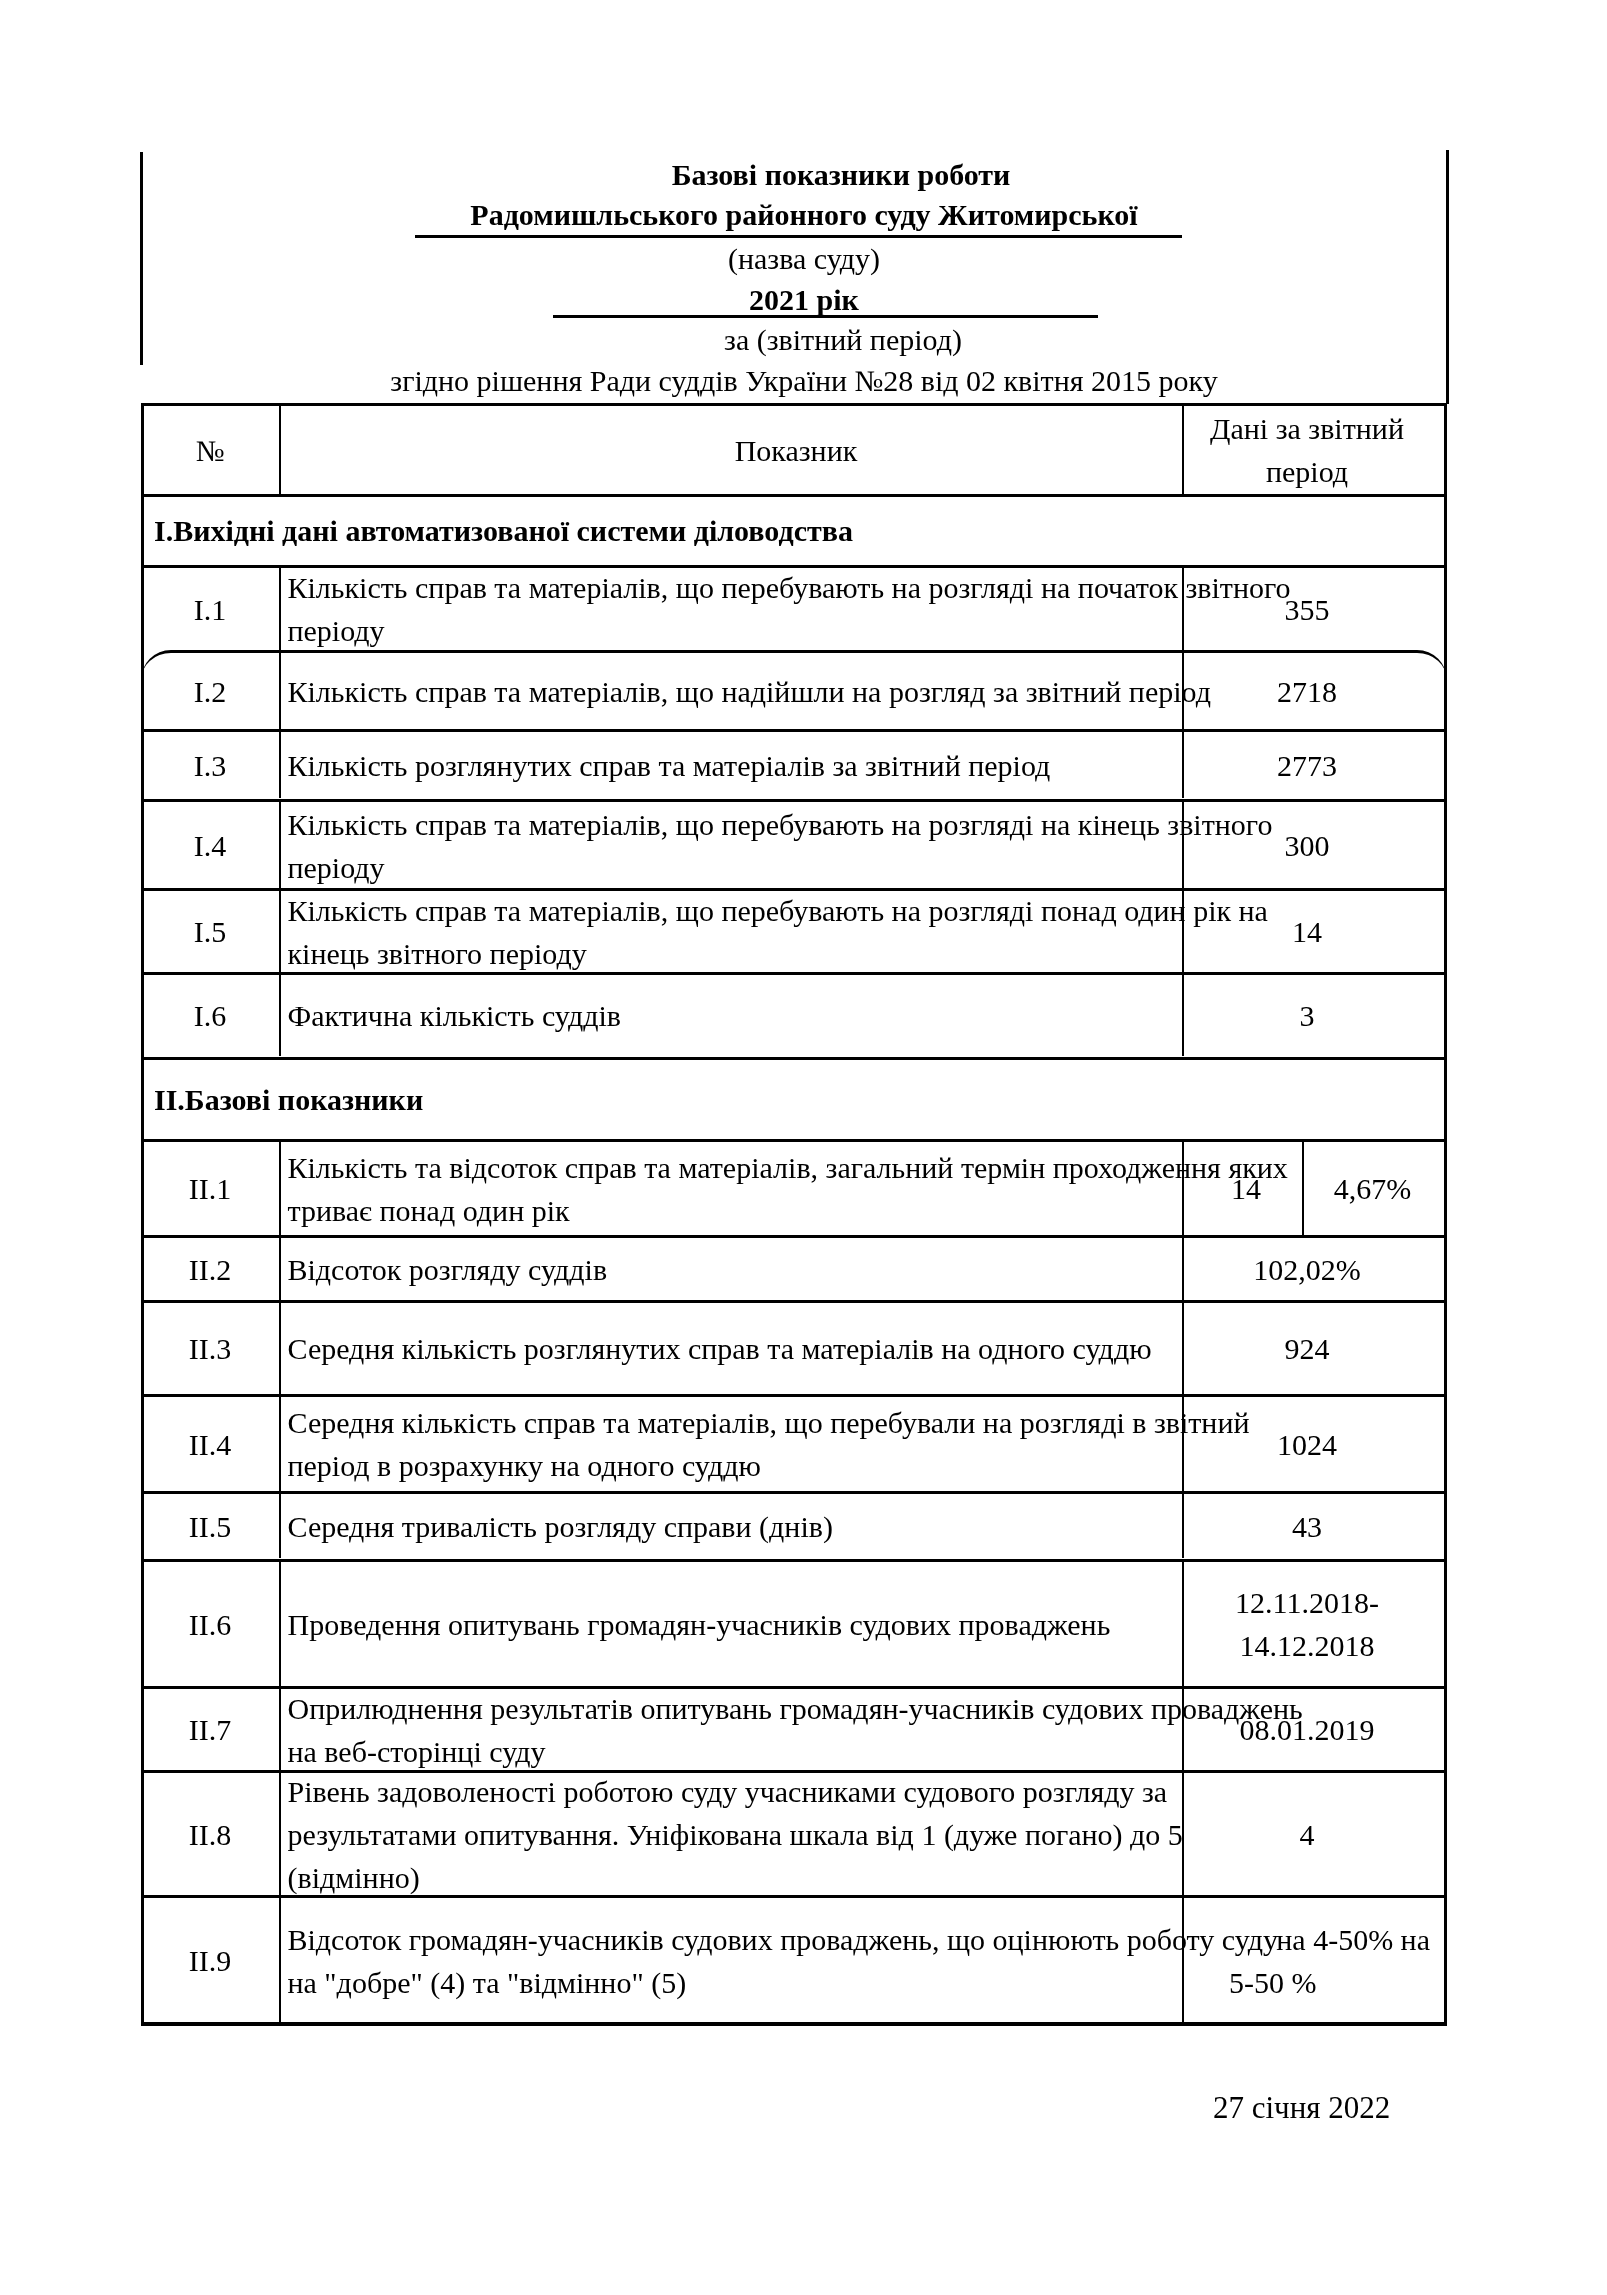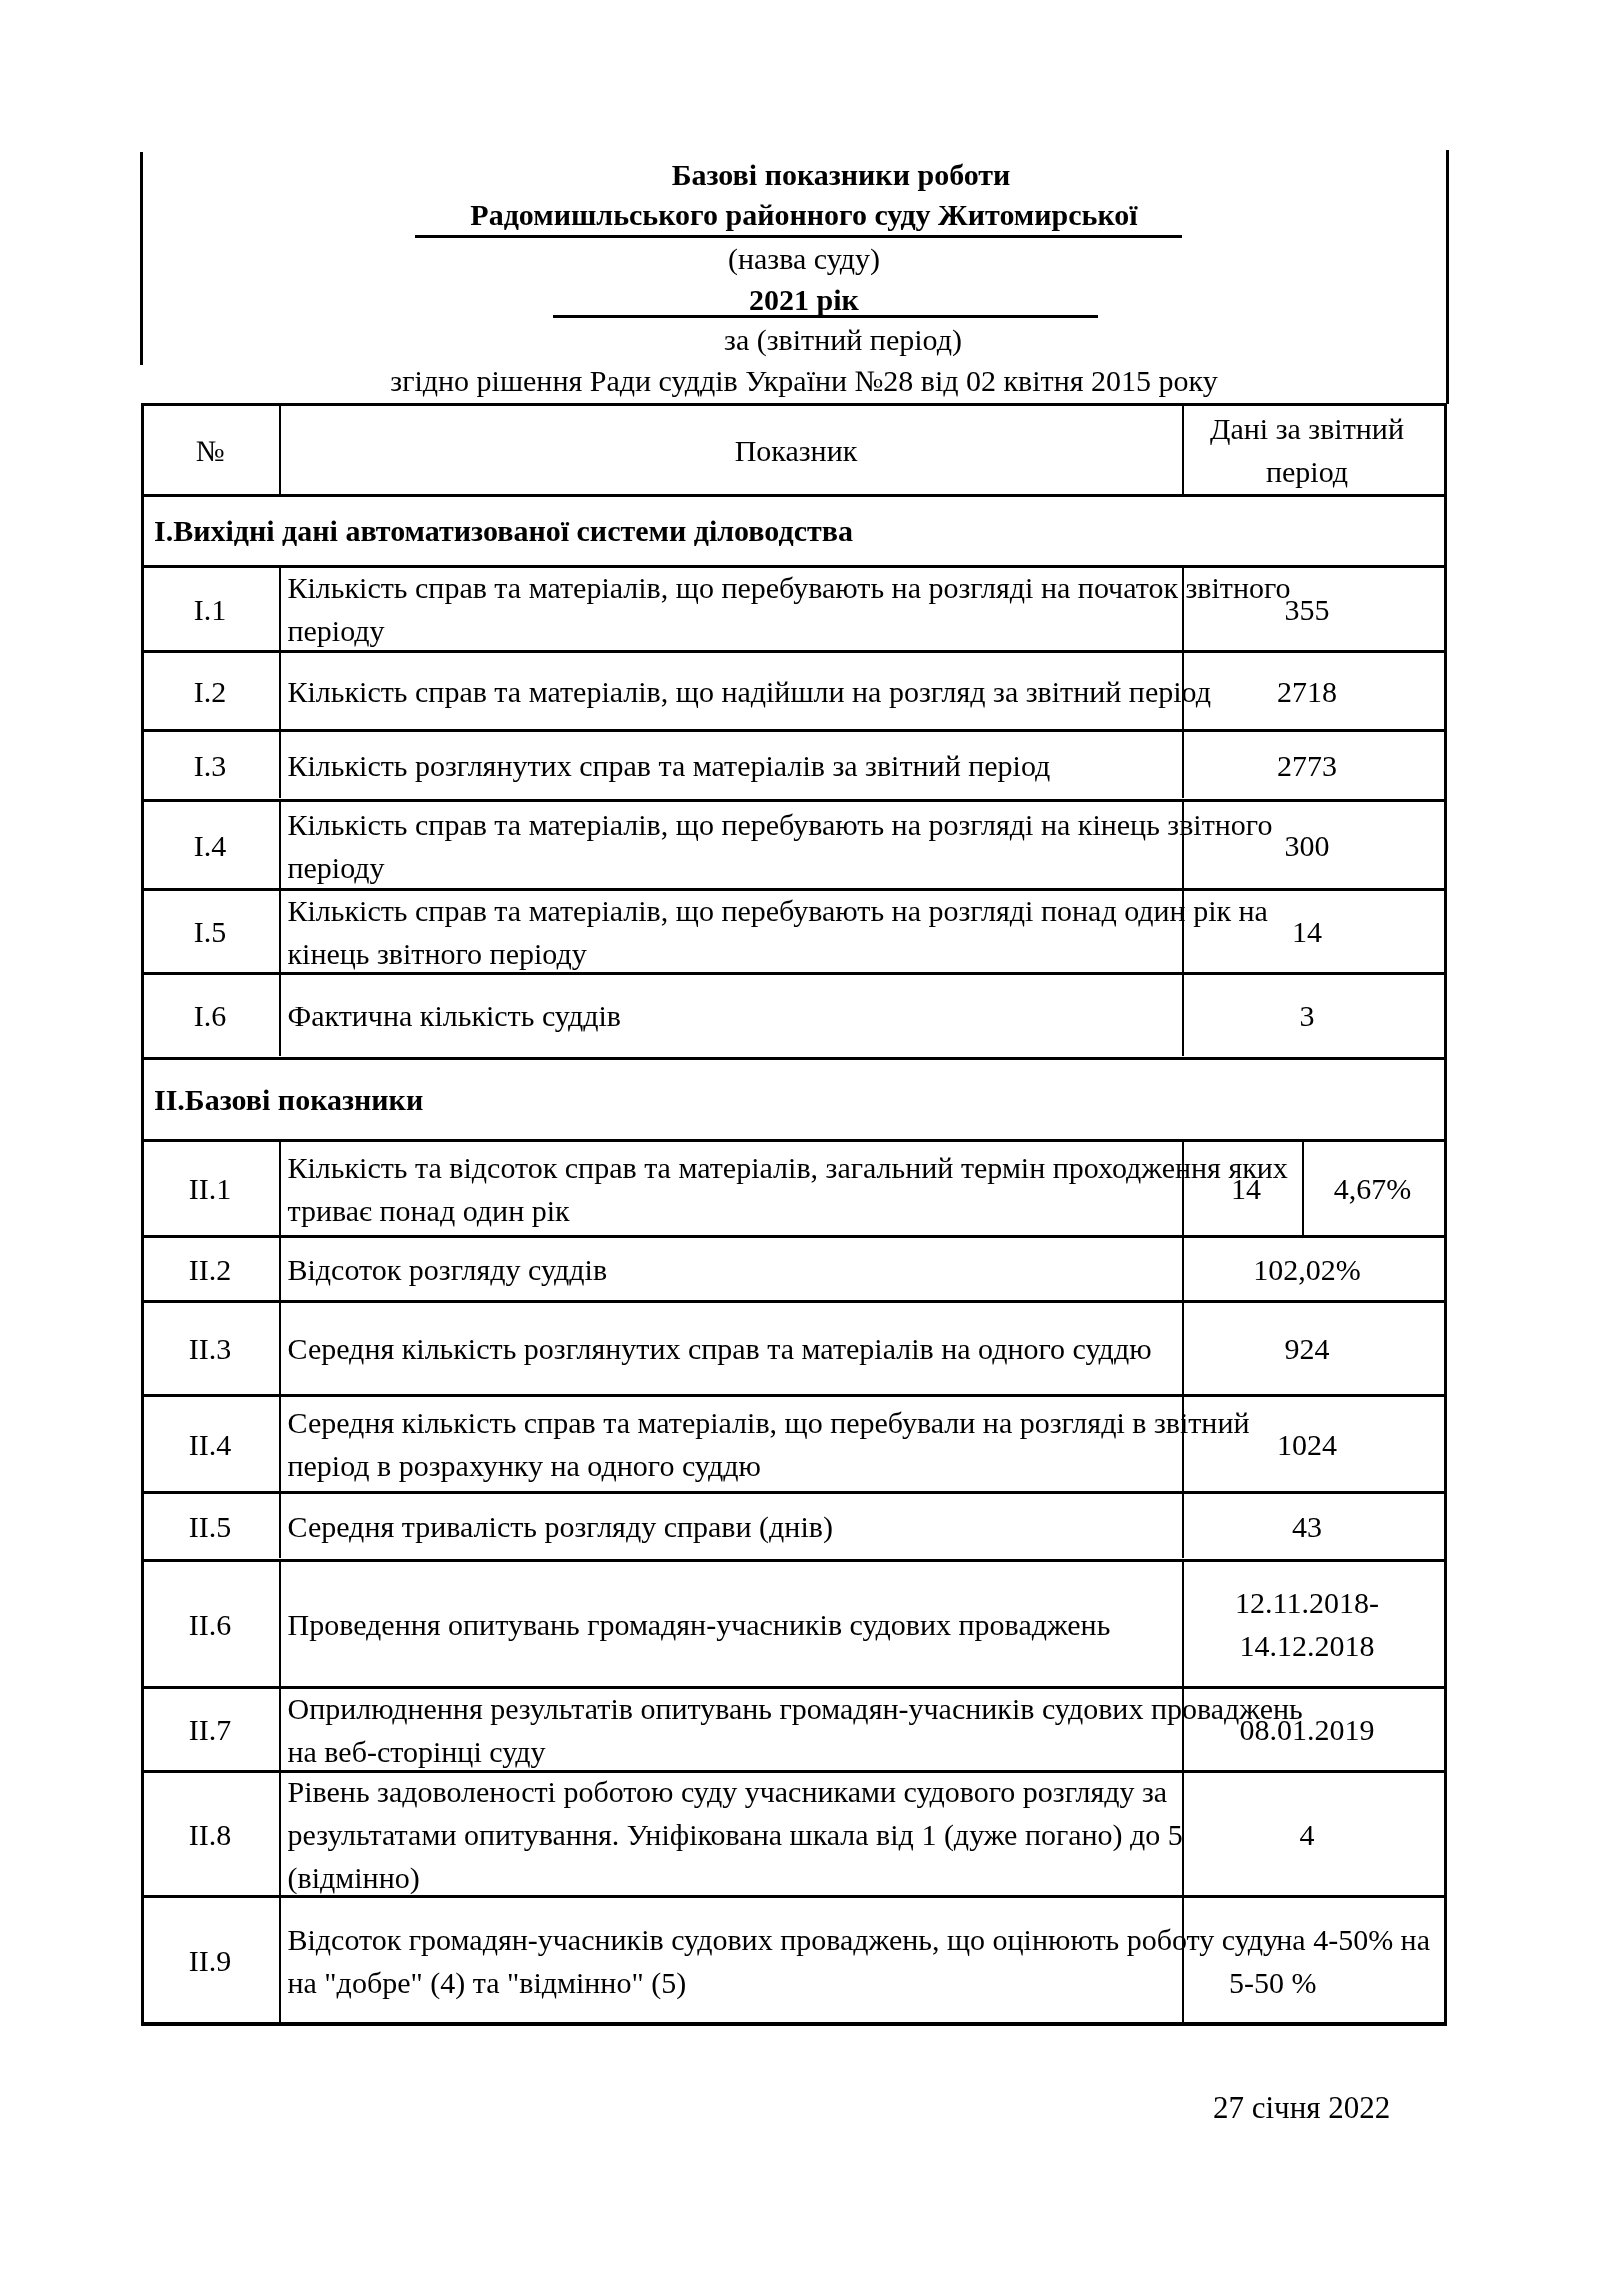--- a/index.html
+++ b/index.html
@@ -74,21 +74,21 @@
       <div class="section">І.Вихідні дані автоматизованої системи діловодства</div>
     </div>
 
     <div class="row" style="top:162px; height:85px;">
       <div class="cell c-num">І.1</div>
       <div class="cell c-ind">
           <span>Кількість справ та матеріалів, що перебувають на розгляді на початок звітного періоду</span>
         </div>
       <div class="cell c-val wide">355</div>
     </div>
-    <div class="row" style="top:247px; height:79px;">
+    <div class="row" style="top:247px; height:79px;border-radius:30px;">
       <div class="cell c-num">І.2</div>
       <div class="cell c-ind">
           <span>Кількість справ та матеріалів, що надійшли на розгляд за звітний період</span>
         </div>
       <div class="cell c-val wide">2718</div>
     </div>
     <div class="row" style="top:326px; height:69px;">
       <div class="cell c-num">І.3</div>
       <div class="cell c-ind">
           <span>Кількість розглянутих справ та матеріалів за звітний період</span>

